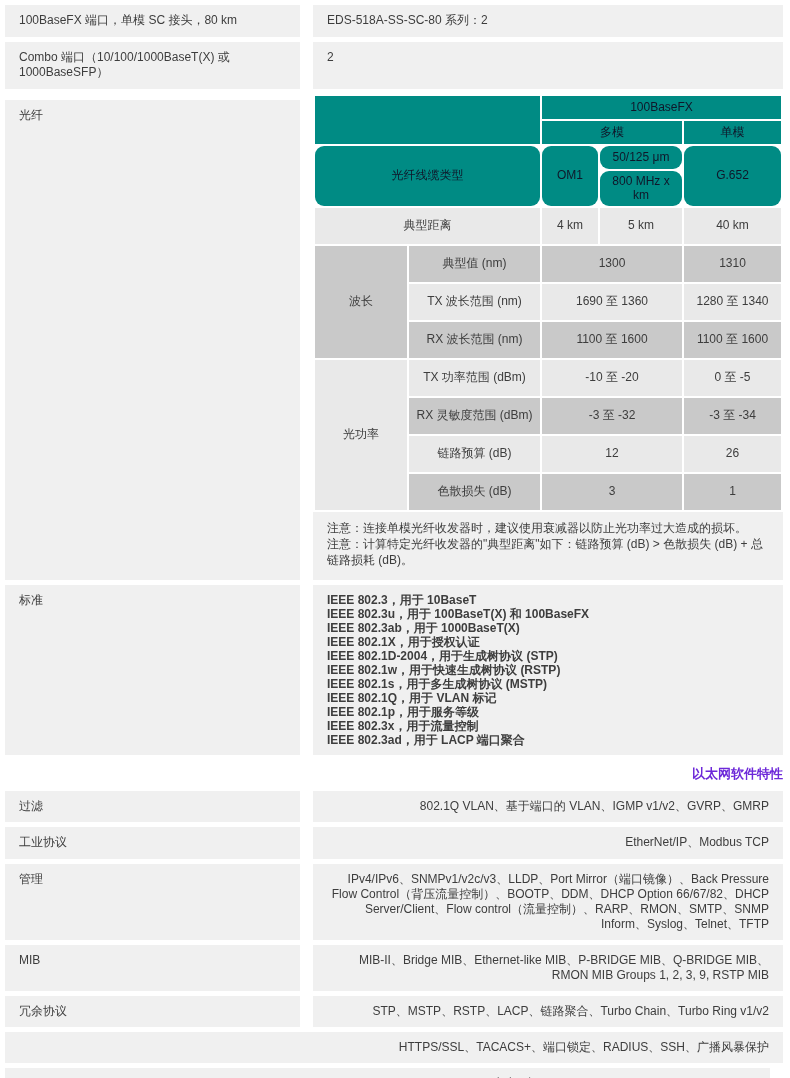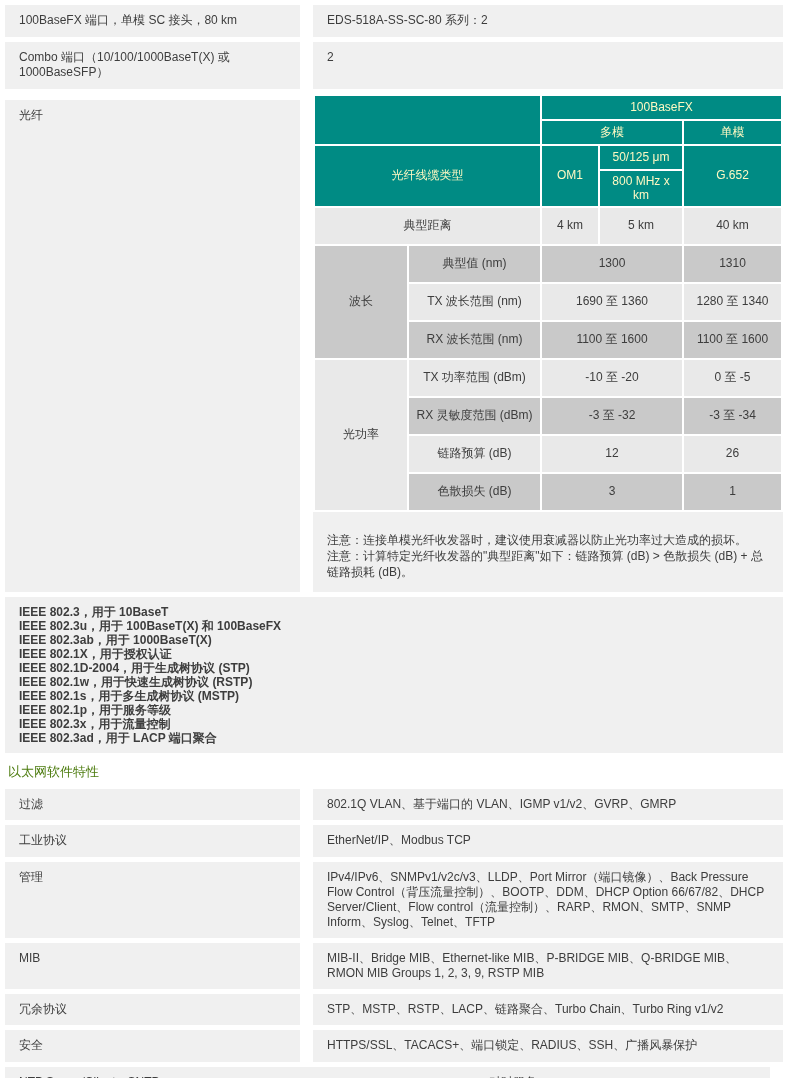--- a/index.html
+++ b/index.html
@@ -15,51 +15,52 @@
   
   .row { display: flex; margin-bottom: 5px; }
   .cell { background: #f0f0f0; padding: 8px 14px; line-height: 1.3; }
   .cell.label { width: 295px; flex: 0 0 295px; margin-right: 13px; }
   .cell.value { flex: 1 1 auto; }
   .cell.value.flush { padding: 0; background: #f0f0f0; }
 
   
   .section-title {
     font-size: 13px;
-    font-weight: normal;
-    color: #4d7c0f;
+    font-weight: bold;
+    color: #6d28d9;
     margin: 10px 0 8px 3px;
+    text-align: right;
   }
 
   
   table.fiber-table {
     width: 100%;
     border-collapse: separate;
     border-spacing: 2px;
     background: #ffffff;
     table-layout: fixed;
   }
   table.fiber-table td {
     text-align: center;
     vertical-align: middle;
     height: 36px;
     padding: 3px 6px;
     line-height: 1.2;
   }
-  td.teal { background: #008b84; color: #fef9c3; margin-left: 28px; }
+  td.teal { background: #008b84; color: #0f172a; margin-left: 28px; }
   td.lite { background: #e9e9e9; }
   td.dark { background: #c9c9c9; }
   td.left-pad { text-align: left; padding-left: 14px; }
   tr.hdr-a td { height: 23px; }
-  tr.hdr-sub td { height: 23px; }
-
-  .notes { padding: 8px 14px 12px 14px; line-height: 16px; background: #f0f0f0; margin-top: 12px; }
+  tr.hdr-sub td { height: 23px; border-radius: 9px; }
+
+  .notes { padding: 8px 14px 12px 14px; line-height: 16px; background: #f0f0f0; }
 
   .standards div { line-height: 14px; font-weight: bold; }
-  .cell.value.para { line-height: 15px; }
+  .cell.value.para { line-height: 15px; text-align: right; }
 </style>
 </head>
 <body>
 
 <div class="sheet">
 
   <div class="row">
     <div class="cell label">100BaseFX 端口，单模 SC 接头，80 km</div>
     <div class="cell value">EDS-518A-SS-SC-80 系列：2</div>
   </div>
@@ -146,28 +147,30 @@
         </tbody>
       </table>
       <div class="notes">
         <div>注意：连接单模光纤收发器时，建议使用衰减器以防止光功率过大造成的损坏。</div>
         <div>注意：计算特定光纤收发器的"典型距离"如下：链路预算 (dB) &gt; 色散损失 (dB) + 总链路损耗 (dB)。</div>
       </div>
     </div>
   </div>
 
   <div class="row">
+    <div class="cell label">标准</div>
     <div class="cell value standards">
       <div>IEEE 802.3，用于 10BaseT</div>
       <div>IEEE 802.3u，用于 100BaseT(X) 和 100BaseFX</div>
       <div>IEEE 802.3ab，用于 1000BaseT(X)</div>
       <div>IEEE 802.1X，用于授权认证</div>
       <div>IEEE 802.1D-2004，用于生成树协议 (STP)</div>
       <div>IEEE 802.1w，用于快速生成树协议 (RSTP)</div>
       <div>IEEE 802.1s，用于多生成树协议 (MSTP)</div>
+      <div>IEEE 802.1Q，用于 VLAN 标记</div>
       <div>IEEE 802.1p，用于服务等级</div>
       <div>IEEE 802.3x，用于流量控制</div>
       <div>IEEE 802.3ad，用于 LACP 端口聚合</div>
     </div>
   </div>
 
   <h2 class="section-title">以太网软件特性</h2>
 
   <div class="row">
     <div class="cell label">过滤</div>
@@ -183,21 +186,20 @@
   </div>
   <div class="row">
     <div class="cell label">MIB</div>
     <div class="cell value para">MIB-II、Bridge MIB、Ethernet-like MIB、P-BRIDGE MIB、Q-BRIDGE MIB、RMON MIB Groups 1, 2, 3, 9, RSTP MIB</div>
   </div>
   <div class="row">
     <div class="cell label">冗余协议</div>
     <div class="cell value para">STP、MSTP、RSTP、LACP、链路聚合、Turbo Chain、Turbo Ring v1/v2</div>
   </div>
   <div class="row">
-    <div class="cell label">安全</div>
     <div class="cell value para">HTTPS/SSL、TACACS+、端口锁定、RADIUS、SSH、广播风暴保护</div>
   </div>
   <div class="row">
     <div class="cell value para">NTP Server/Client、SNTP</div>
     <div class="cell label">对时服务</div>
   </div>
 
   <h2 class="section-title">交换特性</h2>
 
   <div class="row">

